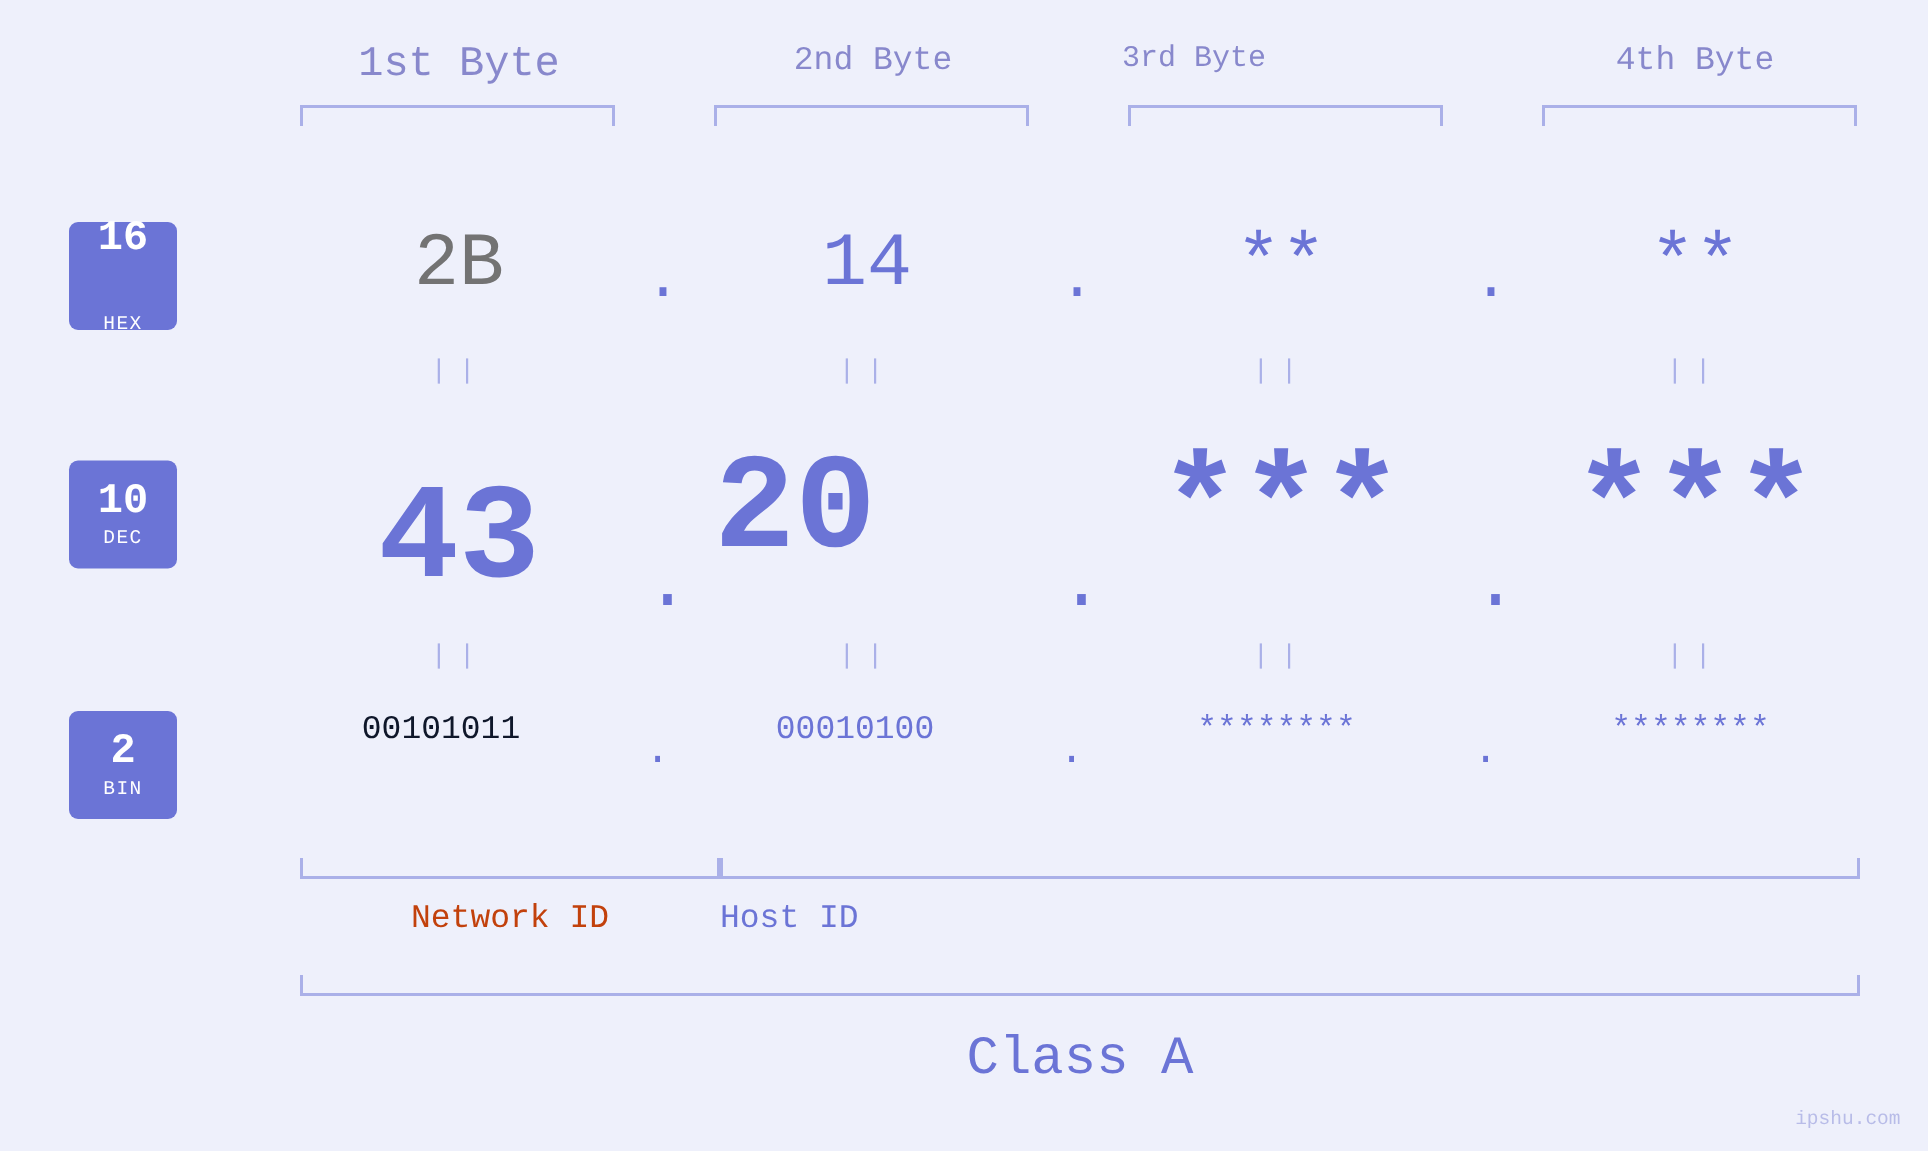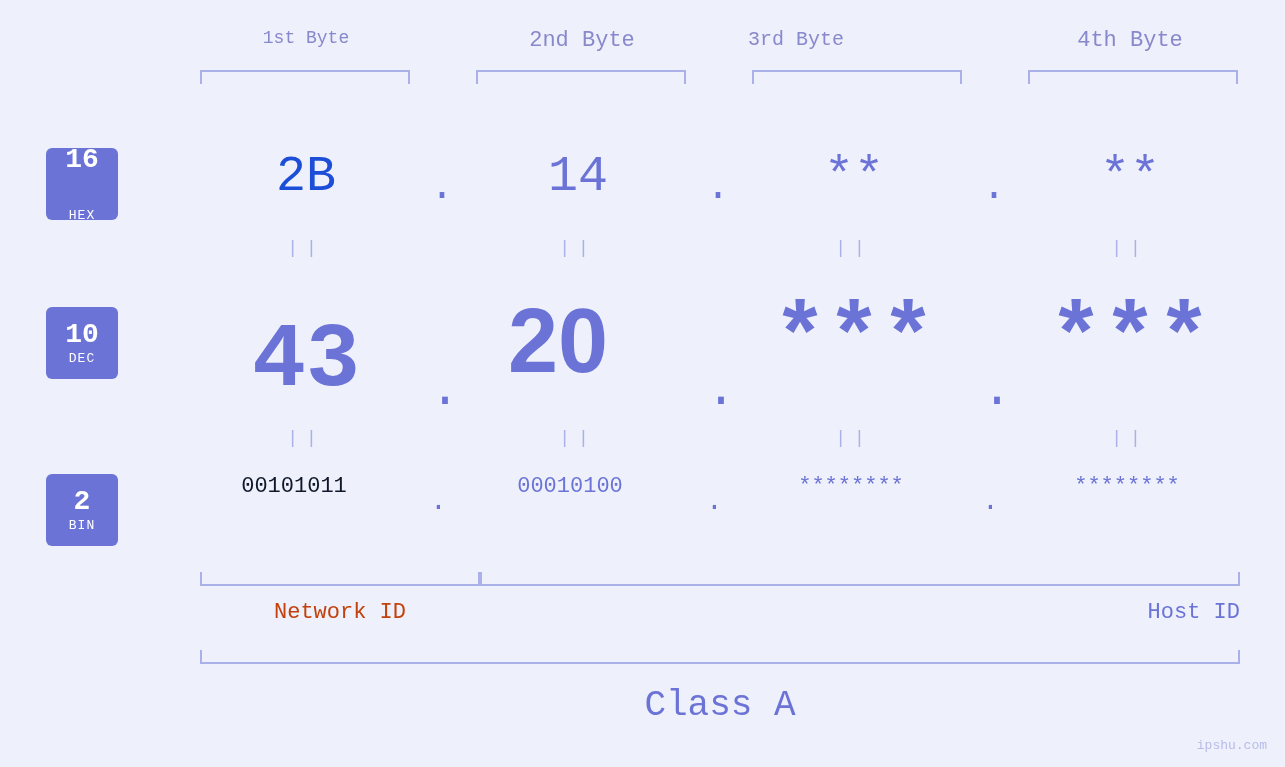--- a/index.html
+++ b/index.html
@@ -40,55 +40,55 @@
 
     
     .layout {
       position: absolute;
       top: 0; left: 0;
       width: 1285px;
       height: 767px;
     }
 
     
-    .bh1 { position: absolute; top: 28px; left: 196px; color: #8888cc; font-size: 18px; font-family: 'Courier New', Courier, monospace; width: 220px; text-align: center; }
+    .bh1 { position: absolute; top: 28px; left: 196px; color: #8888cc; font-size: 28px; font-family: 'Courier New', Courier, monospace; width: 220px; text-align: center; }
     .bh2 { position: absolute; top: 28px; left: 472px; color: #8888cc; font-size: 22px; font-family: 'Courier New', Courier, monospace; width: 220px; text-align: center; }
     .bh3 { position: absolute; top: 28px; left: 748px; color: #8888cc; font-size: 20px; font-family: 'Courier New', Courier, monospace; width: 220px; }
     .bh4 { position: absolute; top: 28px; left: 1020px; color: #8888cc; font-size: 22px; font-family: 'Courier New', Courier, monospace; width: 220px; text-align: center; }
 
     
     .tb1 { position: absolute; top: 70px; left: 200px; width: 210px; height: 14px; border-top: 2px solid #aab0e8; border-left: 2px solid #aab0e8; border-right: 2px solid #aab0e8; }
     .tb2 { position: absolute; top: 70px; left: 476px; width: 210px; height: 14px; border-top: 2px solid #aab0e8; border-left: 2px solid #aab0e8; border-right: 2px solid #aab0e8; }
     .tb3 { position: absolute; top: 70px; left: 752px; width: 210px; height: 14px; border-top: 2px solid #aab0e8; border-left: 2px solid #aab0e8; border-right: 2px solid #aab0e8; }
     .tb4 { position: absolute; top: 70px; left: 1028px; width: 210px; height: 14px; border-top: 2px solid #aab0e8; border-left: 2px solid #aab0e8; border-right: 2px solid #aab0e8; }
 
     
     .badge-hex { position: absolute; top: 148px; left: 46px; gap: 32px; }
     .badge-dec { position: absolute; top: 307px; left: 46px; }
     .badge-bin { position: absolute; top: 474px; left: 46px; }
 
     
-    .v-hex-1 { position: absolute; top: 148px; left: 196px; width: 220px; text-align: center; color: #1d4ed8; font-size: 50px; font-family: 'Courier New', Courier, monospace; }
+    .v-hex-1 { position: absolute; top: 148px; left: 196px; width: 220px; text-align: center; color: #737373; font-size: 50px; font-family: 'Courier New', Courier, monospace; }
     .v-hex-dot1 { position: absolute; top: 165px; left: 430px; color: #6b74d6; font-size: 40px; font-family: 'Courier New', Courier, monospace; }
     .v-hex-2 { position: absolute; top: 148px; left: 468px; width: 220px; text-align: center; color: #6b74d6; font-size: 50px; font-family: 'Courier New', Courier, monospace; }
     .v-hex-dot2 { position: absolute; top: 165px; left: 706px; color: #6b74d6; font-size: 40px; font-family: 'Courier New', Courier, monospace; }
     .v-hex-3 { position: absolute; top: 148px; left: 744px; width: 220px; text-align: center; color: #6b74d6; font-size: 50px; font-family: 'Courier New', Courier, monospace; }
     .v-hex-dot3 { position: absolute; top: 165px; left: 982px; color: #6b74d6; font-size: 40px; font-family: 'Courier New', Courier, monospace; }
     .v-hex-4 { position: absolute; top: 148px; left: 1020px; width: 220px; text-align: center; color: #6b74d6; font-size: 50px; font-family: 'Courier New', Courier, monospace; }
 
     
     .eq1-1 { position: absolute; top: 238px; left: 196px; width: 220px; text-align: center; color: #aab0e8; font-size: 18px; letter-spacing: 8px; font-family: 'Courier New', Courier, monospace; }
     .eq1-2 { position: absolute; top: 238px; left: 468px; width: 220px; text-align: center; color: #aab0e8; font-size: 18px; letter-spacing: 8px; font-family: 'Courier New', Courier, monospace; }
     .eq1-3 { position: absolute; top: 238px; left: 744px; width: 220px; text-align: center; color: #aab0e8; font-size: 18px; letter-spacing: 8px; font-family: 'Courier New', Courier, monospace; }
     .eq1-4 { position: absolute; top: 238px; left: 1020px; width: 220px; text-align: center; color: #aab0e8; font-size: 18px; letter-spacing: 8px; font-family: 'Courier New', Courier, monospace; }
 
     
     .v-dec-1 { position: absolute; top: 290px; left: 196px; width: 220px; text-align: center; color: #6b74d6; font-size: 90px; font-weight: bold; font-family: 'Courier New', Courier, monospace; margin-top: 20px; }
     .v-dec-dot1 { position: absolute; top: 362px; left: 430px; color: #6b74d6; font-size: 50px; font-family: 'Courier New', Courier, monospace; }
-    .v-dec-2 { position: absolute; top: 290px; left: 448px; width: 220px; text-align: center; color: #6b74d6; font-size: 90px; font-weight: bold; font-family: Liberation Sans, sans-serif; }
+    .v-dec-2 { position: absolute; top: 290px; left: 476px; width: 220px; color: #6b74d6; font-size: 90px; font-weight: bold; font-family: Liberation Mono, monospace; }
     .v-dec-dot2 { position: absolute; top: 362px; left: 706px; color: #6b74d6; font-size: 50px; font-family: 'Courier New', Courier, monospace; }
     .v-dec-3 { position: absolute; top: 290px; left: 744px; width: 220px; text-align: center; color: #6b74d6; font-size: 90px; font-weight: bold; font-family: 'Courier New', Courier, monospace; }
     .v-dec-dot3 { position: absolute; top: 362px; left: 982px; color: #6b74d6; font-size: 50px; font-family: 'Courier New', Courier, monospace; }
     .v-dec-4 { position: absolute; top: 290px; left: 1020px; width: 220px; text-align: center; color: #6b74d6; font-size: 90px; font-weight: bold; font-family: 'Courier New', Courier, monospace; }
 
     
     .eq2-1 { position: absolute; top: 428px; left: 196px; width: 220px; text-align: center; color: #aab0e8; font-size: 18px; letter-spacing: 8px; font-family: 'Courier New', Courier, monospace; }
     .eq2-2 { position: absolute; top: 428px; left: 468px; width: 220px; text-align: center; color: #aab0e8; font-size: 18px; letter-spacing: 8px; font-family: 'Courier New', Courier, monospace; }
     .eq2-3 { position: absolute; top: 428px; left: 744px; width: 220px; text-align: center; color: #aab0e8; font-size: 18px; letter-spacing: 8px; font-family: 'Courier New', Courier, monospace; }
     .eq2-4 { position: absolute; top: 428px; left: 1020px; width: 220px; text-align: center; color: #aab0e8; font-size: 18px; letter-spacing: 8px; font-family: 'Courier New', Courier, monospace; }
@@ -100,21 +100,21 @@
     .v-bin-dot2 { position: absolute; top: 486px; left: 706px; color: #6b74d6; font-size: 28px; font-family: 'Courier New', Courier, monospace; }
     .v-bin-3 { position: absolute; top: 474px; left: 716px; width: 270px; text-align: center; color: #6b74d6; font-size: 22px; font-family: 'Courier New', Courier, monospace; }
     .v-bin-dot3 { position: absolute; top: 486px; left: 982px; color: #6b74d6; font-size: 28px; font-family: 'Courier New', Courier, monospace; }
     .v-bin-4 { position: absolute; top: 474px; left: 992px; width: 270px; text-align: center; color: #6b74d6; font-size: 22px; font-family: 'Courier New', Courier, monospace; }
 
     
     .bb-network { position: absolute; top: 572px; left: 200px; width: 280px; height: 14px; border-bottom: 2px solid #aab0e8; border-left: 2px solid #aab0e8; border-right: 2px solid #aab0e8; }
     .bb-host { position: absolute; top: 572px; left: 480px; width: 760px; height: 14px; border-bottom: 2px solid #aab0e8; border-left: 2px solid #aab0e8; border-right: 2px solid #aab0e8; }
 
     .lbl-network { position: absolute; top: 600px; left: 200px; width: 280px; text-align: center; color: #c2410c; font-size: 22px; font-family: 'Courier New', Courier, monospace; }
-    .lbl-host { position: absolute; top: 600px; left: 480px; width: 760px; text-align: right; color: #6b74d6; font-size: 22px; font-family: 'Courier New', Courier, monospace; }
+    .lbl-host { position: absolute; top: 600px; left: 480px; width: 760px; text-align: left; color: #6b74d6; font-size: 22px; font-family: 'Courier New', Courier, monospace; }
 
     
     .bb-main { position: absolute; top: 650px; left: 200px; width: 1040px; height: 14px; border-bottom: 2px solid #aab0e8; border-left: 2px solid #aab0e8; border-right: 2px solid #aab0e8; }
 
     .lbl-class { position: absolute; top: 685px; left: 200px; width: 1040px; text-align: center; color: #6b74d6; font-size: 36px; font-family: 'Courier New', Courier, monospace; }
 
     .watermark-txt { position: absolute; bottom: 14px; right: 18px; color: #b8bce8; font-size: 13px; font-family: Liberation Mono, monospace; margin-top: 47px; }
   </style>
 </head>
 <body>

